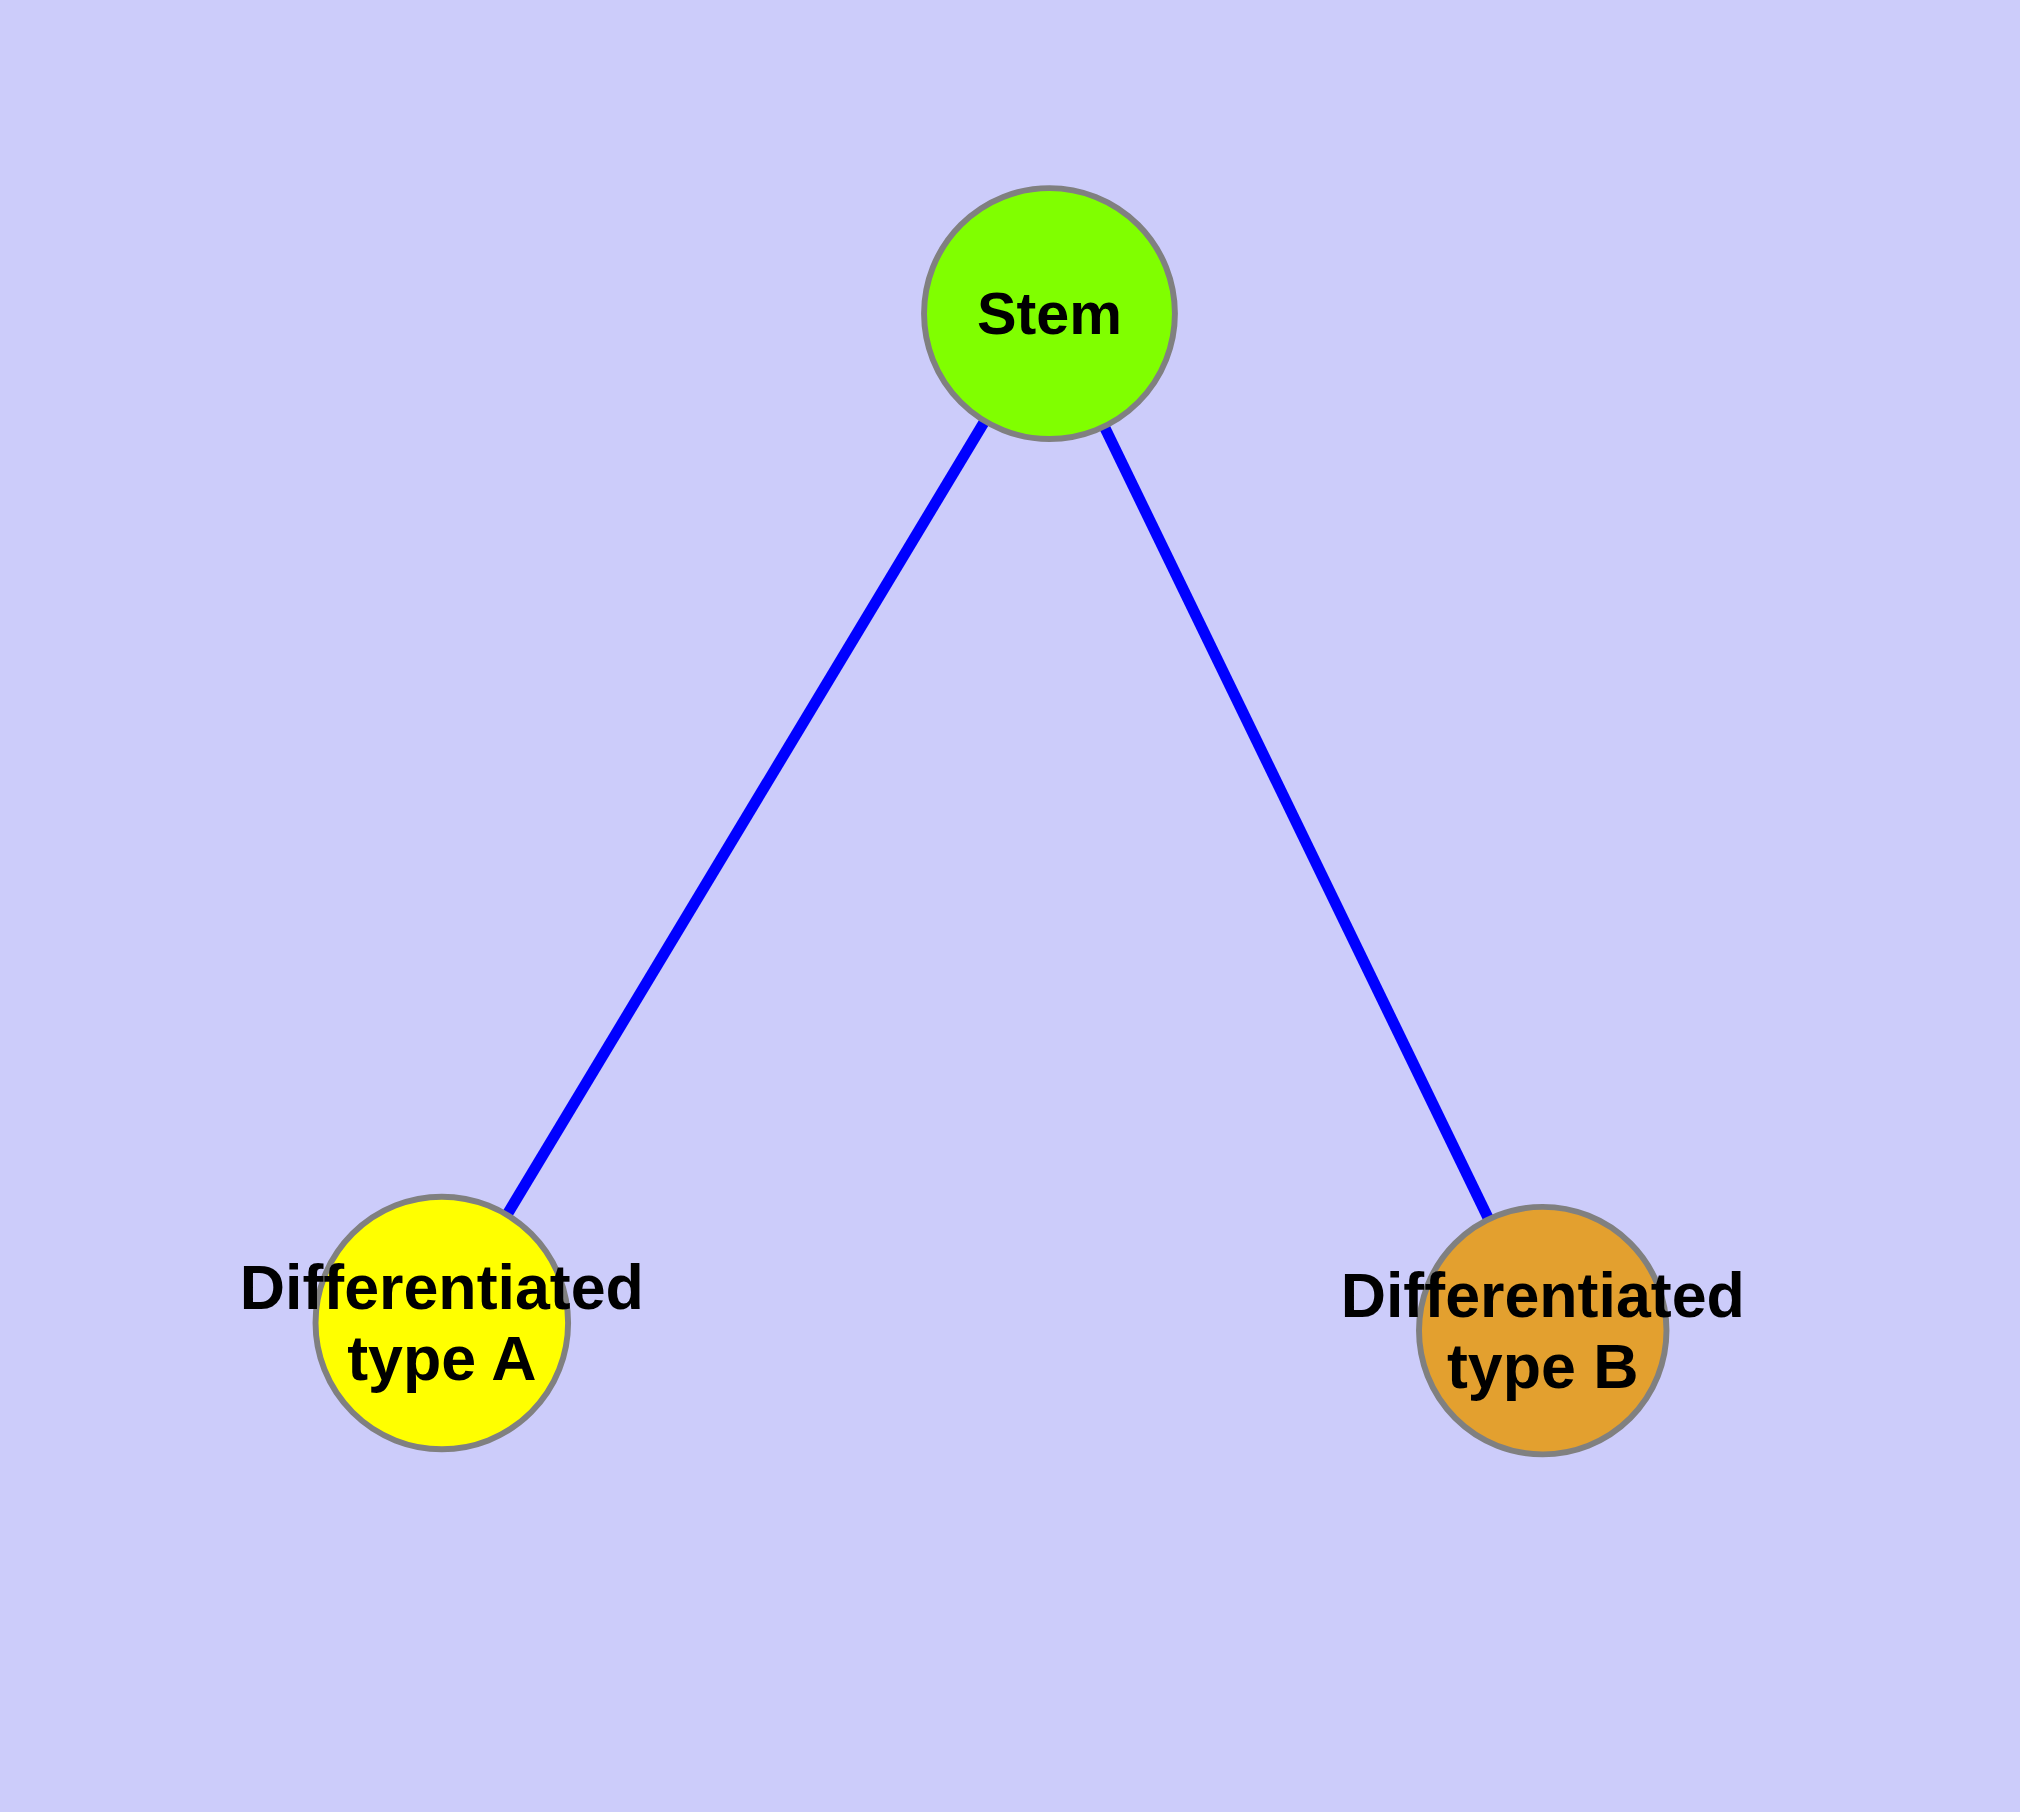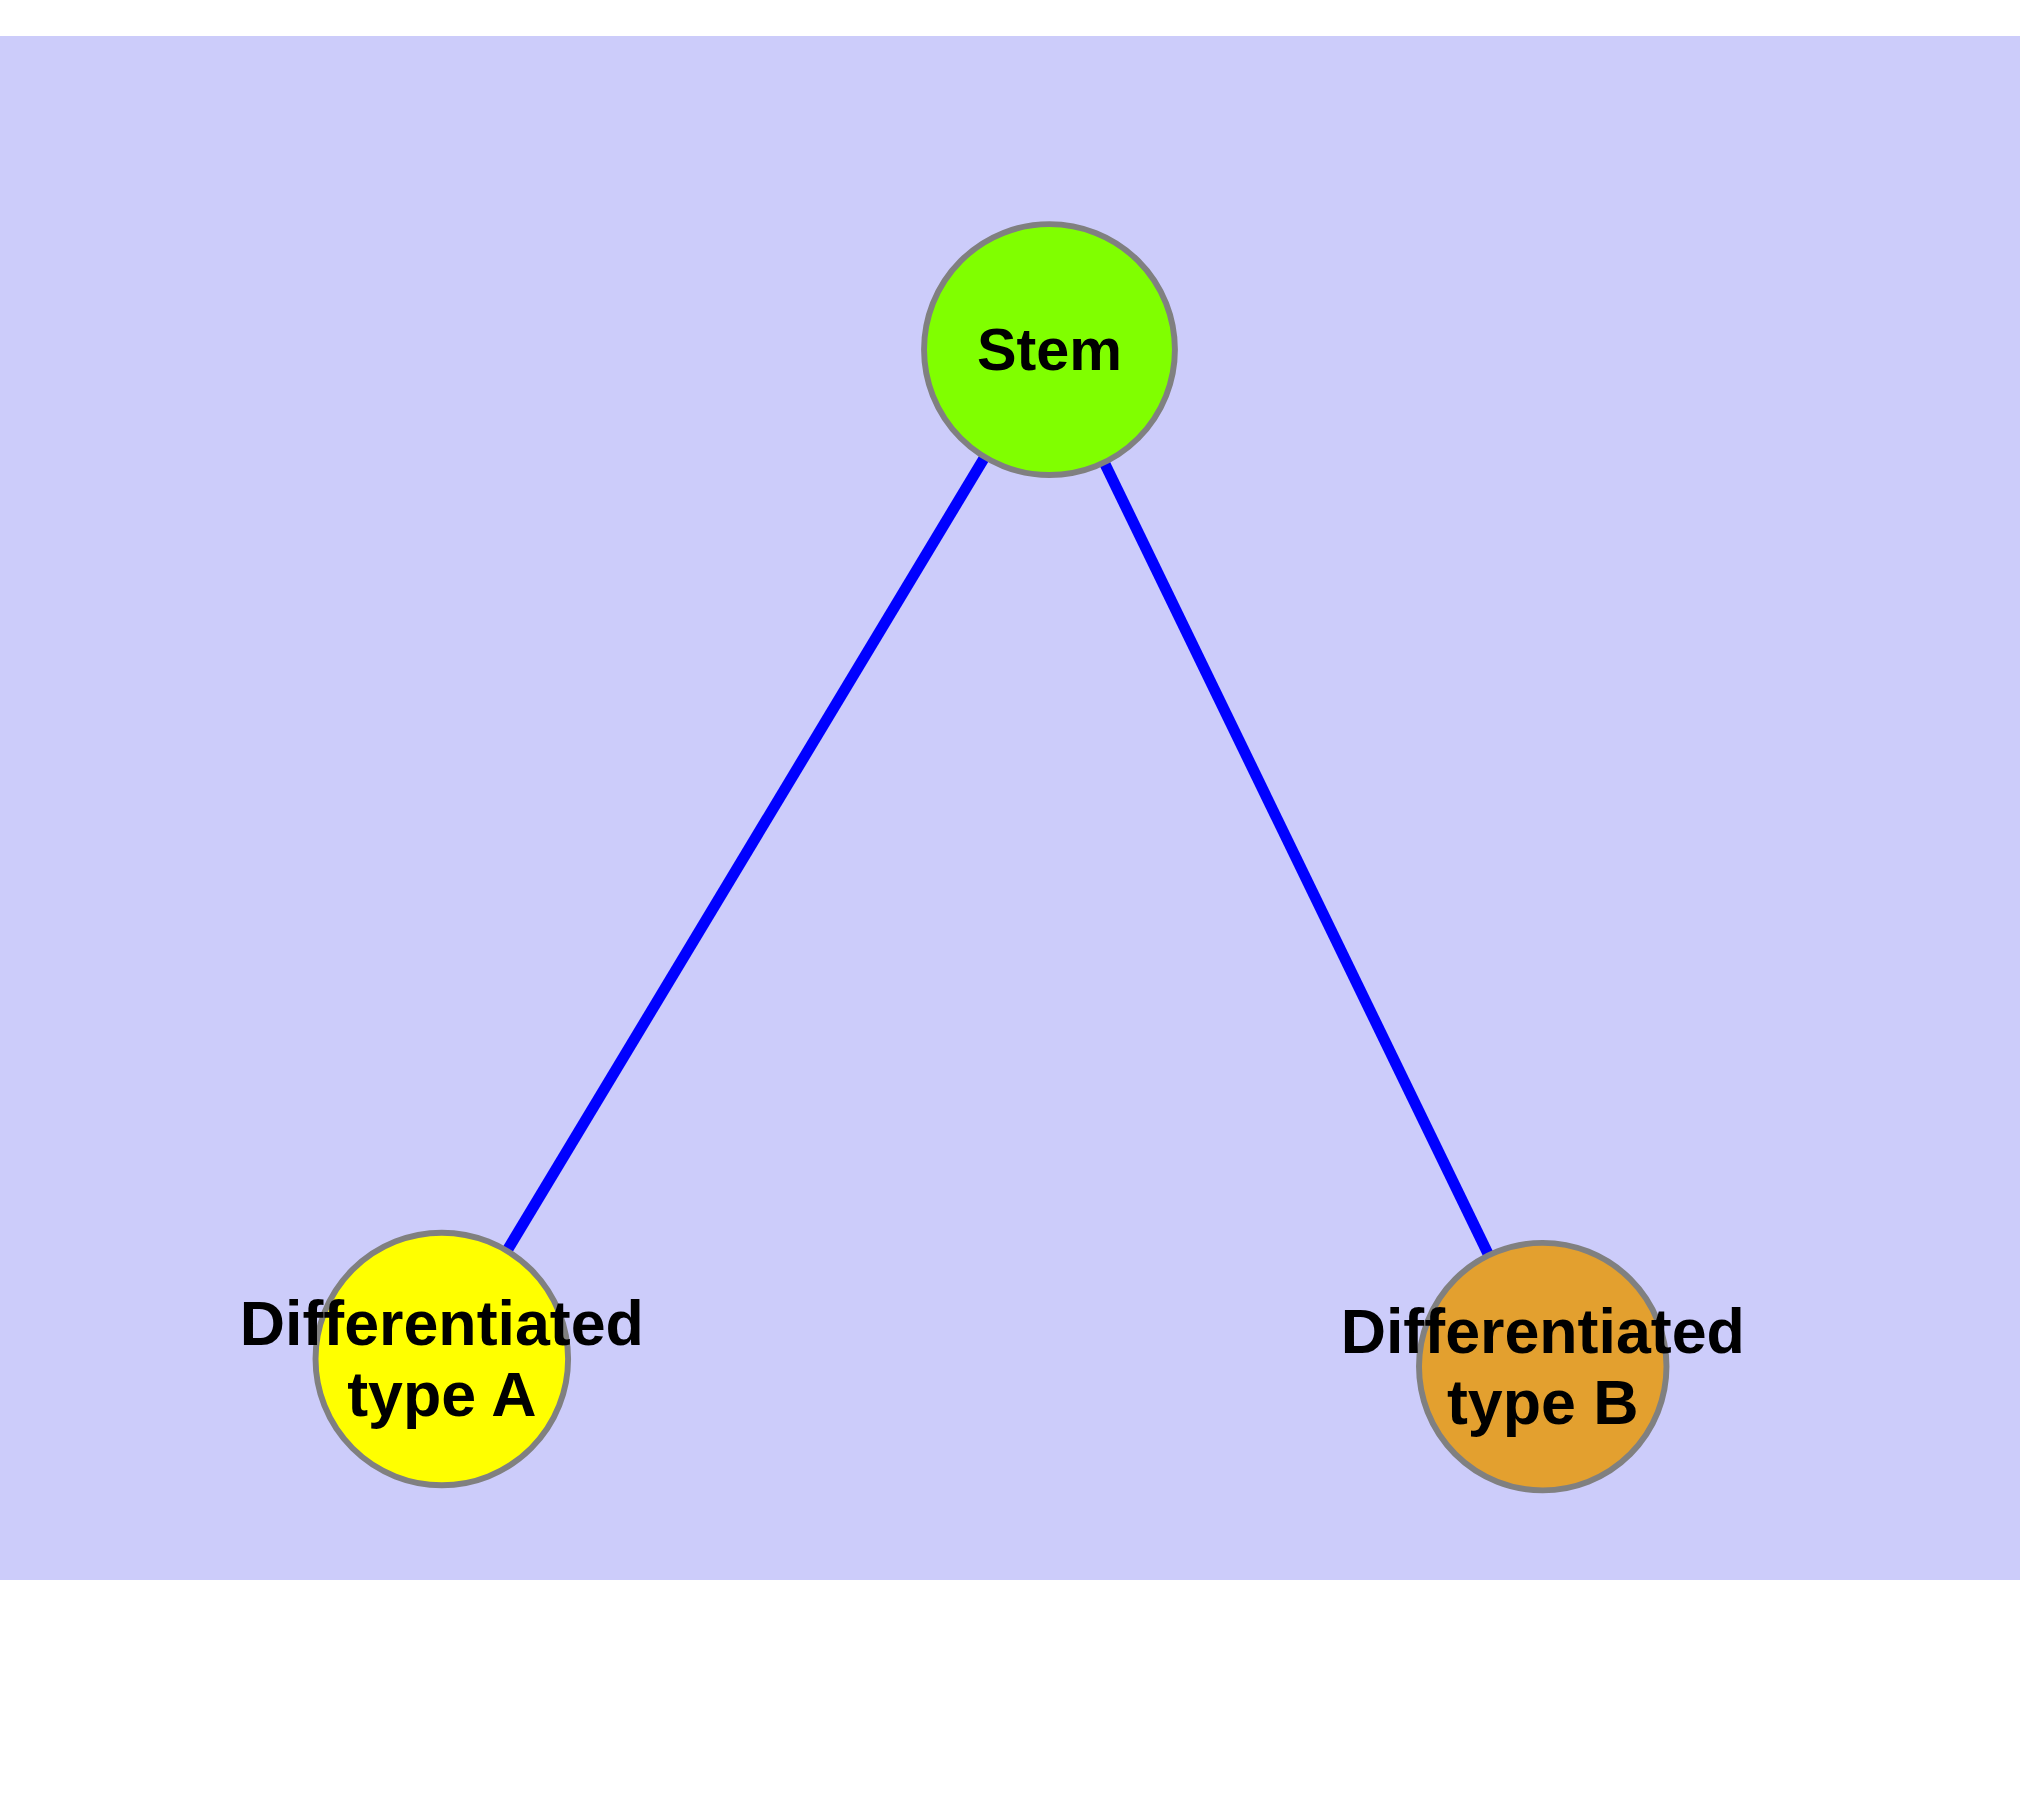--- a/index.html
+++ b/index.html
@@ -29,21 +29,21 @@
   .node-label {
     font-family: "Liberation Sans", sans-serif;
     font-weight: bold;
     fill: #000000;
     paint-order: normal;
   }
 </style>
 </head>
 <body>
 
-<div id="canvas" style="width: 2021px; height: 1544px; background: rgb(204, 204, 250); margin-top: 36px;">
+<div id="canvas" style="width: 2021px; height: 1812px; background: rgb(204, 204, 250);">
   <svg id="graph-svg" viewBox="0 0 2384 2138" xmlns="http://www.w3.org/2000/svg" style="width: 2021px; height: 1812px;">
     <rect id="bg-rect" x="0" y="0" width="2384" height="2138" fill="#ccccfa"></rect>
     <g id="edge-layer">
         <line x1="1238" y1="370" x2="521" y2="1561" stroke="#0000ff" stroke-width="13" stroke-linecap="butt"></line>
         <line x1="1238" y1="370" x2="1820" y2="1570" stroke="#0000ff" stroke-width="13" stroke-linecap="butt"></line>
       </g>
     <g id="node-layer">
         <circle cx="1238" cy="370" r="148" fill="#80ff00" stroke="#808080" stroke-width="7"></circle>
         <circle cx="521" cy="1561" r="149" fill="#ffff00" stroke="#808080" stroke-width="7"></circle>
         <circle cx="1820" cy="1570" r="146" fill="#e3a02f" stroke="#808080" stroke-width="7"></circle>

